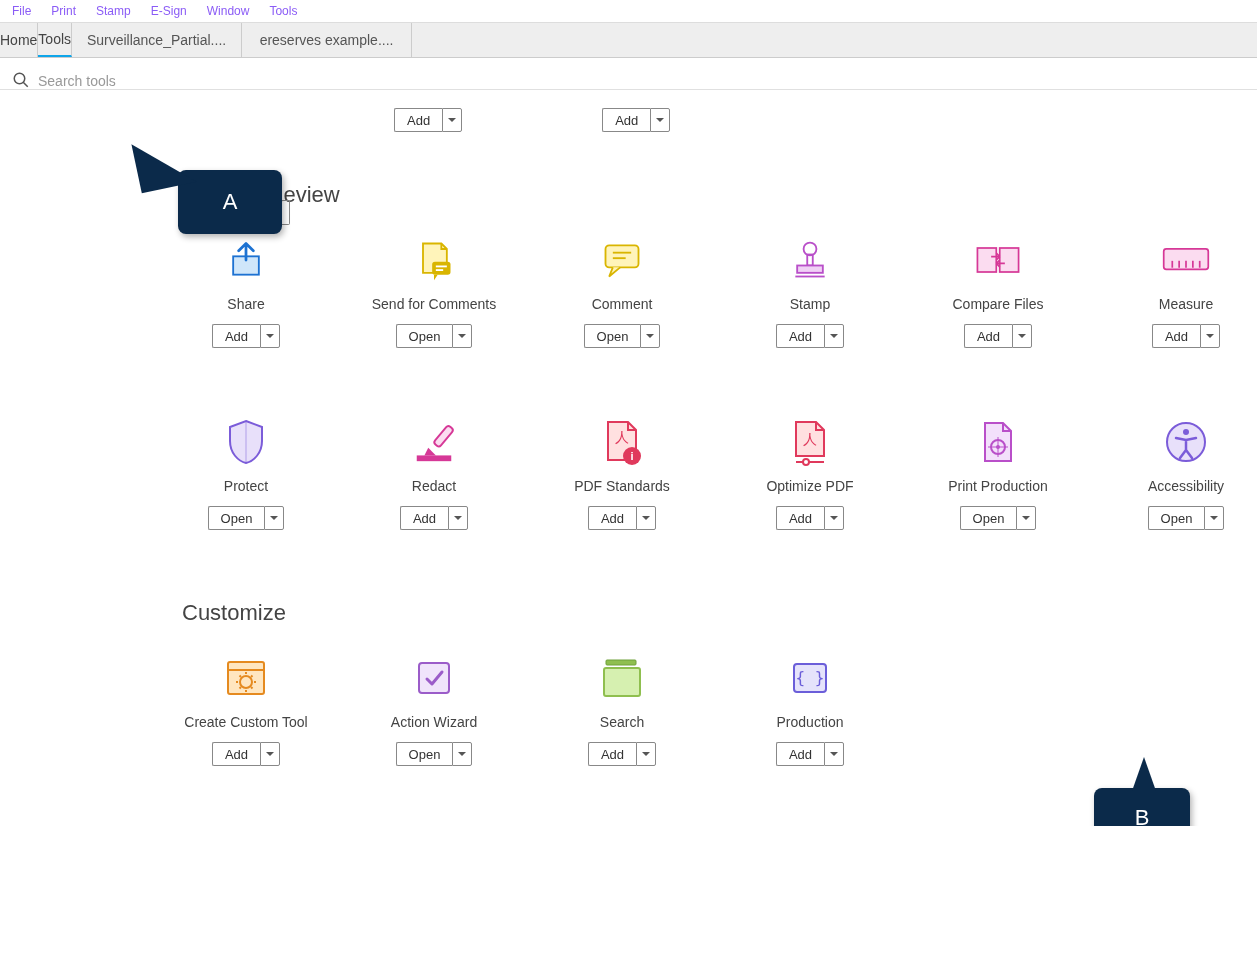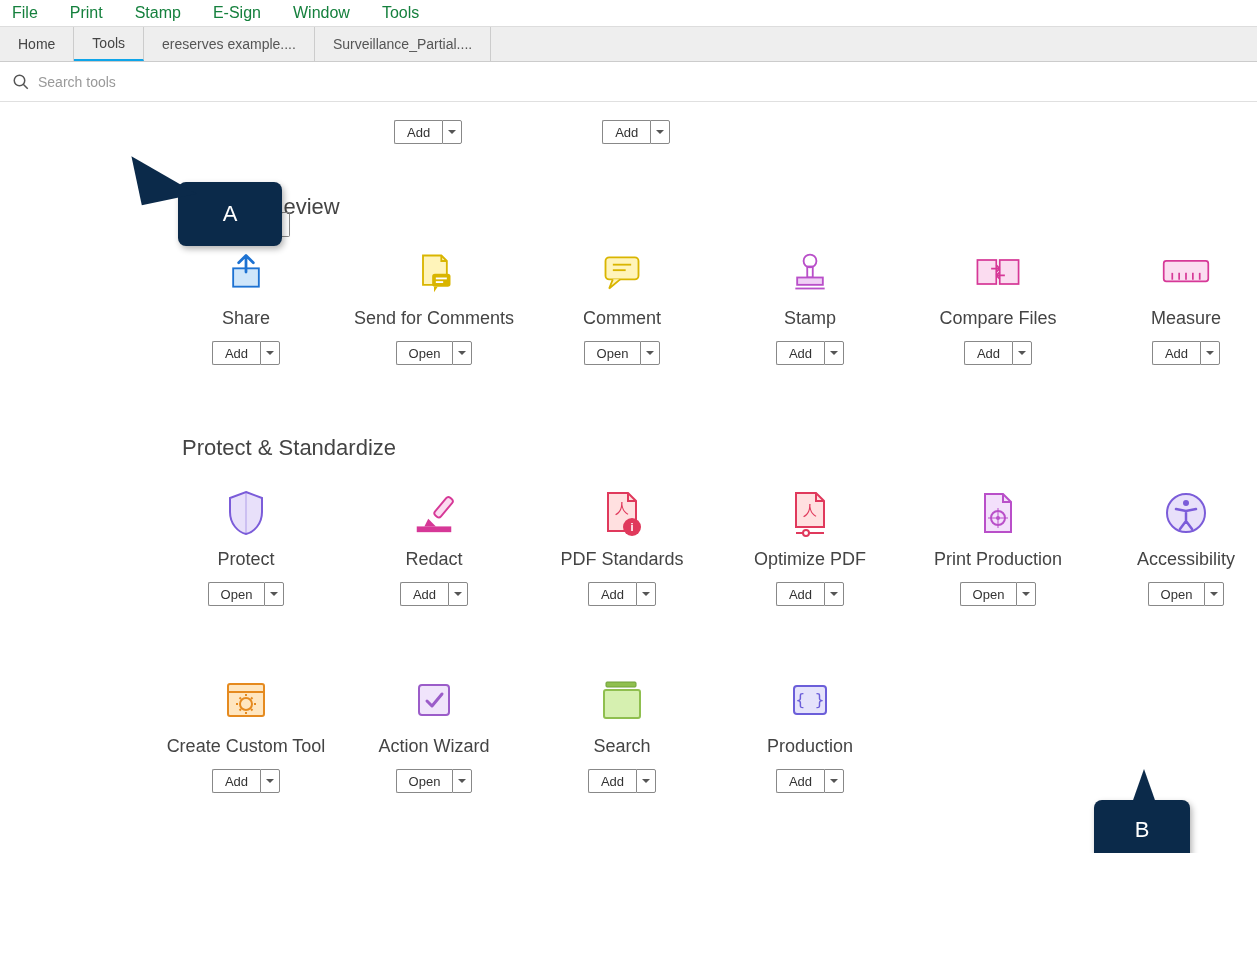--- a/index.html
+++ b/index.html
@@ -6,62 +6,62 @@
   body {
     font-family: "Segoe UI", Tahoma, sans-serif;
     font-size: 13px;
     color: #333;
     background: #fff;
     width: 1257px;
     overflow-x: hidden;
   }
   .menubar {
     display: flex;
-    gap: 16px;
+    gap: 4px;
     padding: 2px 4px;
-    font-size: 16px;
-    color: #15803d;
+    font-size: 12px;
+    color: #8b5cf6;
   }
   .menubar .menu-item {
     padding: 2px 8px;
     cursor: pointer;
   }
   .tabbar {
     display: flex;
     align-items: stretch;
     background: #eee;
     border-top: 1px solid #ddd;
     border-bottom: 1px solid #ccc;
     height: 36px;
   }
   .tabbar .tab {
     display: flex;
     align-items: center;
-    padding: 0 18px;
+    padding: 0 0;
     font-size: 14px;
     color: #444;
     border-right: 1px solid #ccc;
     cursor: pointer;
     position: relative;
   }
   .tabbar .tab.active {
     border-bottom: 2px solid #0ea5e9;
   }
   .tabbar .doc-tab {
     min-width: 170px;
     justify-content: center;
     color: #555;
   }
   .searchbar {
     display: flex;
-    align-items: center;
+    align-items: flex-end;
     gap: 8px;
-    padding: 8px 12px;
+    padding: 0 12px;
     border-bottom: 1px solid #e0e0e0;
-    height: 40px;
+    height: 32px;
   }
   .searchbar input {
     border: none;
     outline: none;
     font-size: 14px;
     color: #555;
     width: 300px;
   }
   .searchbar input::placeholder { color: #999; }
 
@@ -101,21 +101,21 @@
     margin-bottom: 20px;
   }
   .tool-icon {
     width: 48px;
     height: 48px;
     display: flex;
     align-items: center;
     justify-content: center;
   }
   .tool-label {
-    font-size: 18px;
+    font-size: 14px;
     color: #444;
     text-align: center;
     white-space: nowrap;
   }
   .btn-split {
     display: flex;
     align-items: stretch;
     height: 24px;
   }
   .btn-split .btn-main {
@@ -214,22 +214,22 @@
   <div class="menu-item">Print</div>
   <div class="menu-item">Stamp</div>
   <div class="menu-item">E-Sign</div>
   <div class="menu-item">Window</div>
   <div class="menu-item">Tools</div>
 </div>
 
 <div class="tabbar">
   <div class="tab">Home</div>
   <div class="tab active">Tools</div>
+  <div class="tab doc-tab">Surveillance_Partial....</div>
   <div class="tab doc-tab">ereserves example....</div>
-  <div class="tab doc-tab">Surveillance_Partial....</div>
 </div>
 
 <div class="searchbar">
   <span>
     <svg width="18" height="18" viewBox="0 0 24 24" fill="none" stroke="#555" stroke-width="2">
         <circle cx="10" cy="10" r="7"></circle>
         <line x1="15" y1="15" x2="21" y2="21"></line>
       </svg>
   </span>
   <input type="text" placeholder="Search tools" style="">
@@ -365,21 +365,20 @@
           <div class="btn-drop">
               <div class="caret"></div>
             </div>
         </div>
       </div>
 
     </div>
   </div>
 
   <div class="section">
-    <div class="section-title">Protect &amp; Standardize</div>
     <div class="tool-grid">
 
       <div class="tool-item">
         <div class="tool-icon">
           <svg width="40" height="46" viewBox="0 0 40 46">
               <path d="M20 2 L36 8 V22 C36 34 28 42 20 44 C12 42 4 34 4 22 V8 Z" fill="#e8e0fa" stroke="#7b5cd9" stroke-width="2"></path>
               <path d="M20 2 V44" stroke="#7b5cd9" stroke-width="1" opacity="0.5"></path>
             </svg>
         </div>
         <div class="tool-label">Protect</div>
@@ -480,20 +479,21 @@
           <div class="btn-drop">
               <div class="caret"></div>
             </div>
         </div>
       </div>
 
     </div>
   </div>
 
   <div class="section">
+    <div class="section-title">Customize</div>
     <div class="tool-grid">
 
       <div class="tool-item">
         <div class="tool-icon">
           <svg width="44" height="40" viewBox="0 0 44 40">
               <rect x="4" y="4" width="36" height="32" rx="2" fill="#ffe6c0" stroke="#e58a1f" stroke-width="2"></rect>
               <line x1="4" y1="12" x2="40" y2="12" stroke="#e58a1f" stroke-width="2"></line>
               <circle cx="22" cy="24" r="6" fill="none" stroke="#e58a1f" stroke-width="2"></circle>
               <path d="M22 16 v-2 M22 32 v2 M14 24 h-2 M30 24 h2 M17 19 l-1.5 -1.5 M27 29 l1.5 1.5 M17 29 l-1.5 1.5 M27 19 l1.5 -1.5" stroke="#e58a1f" stroke-width="2"></path>
             </svg>

